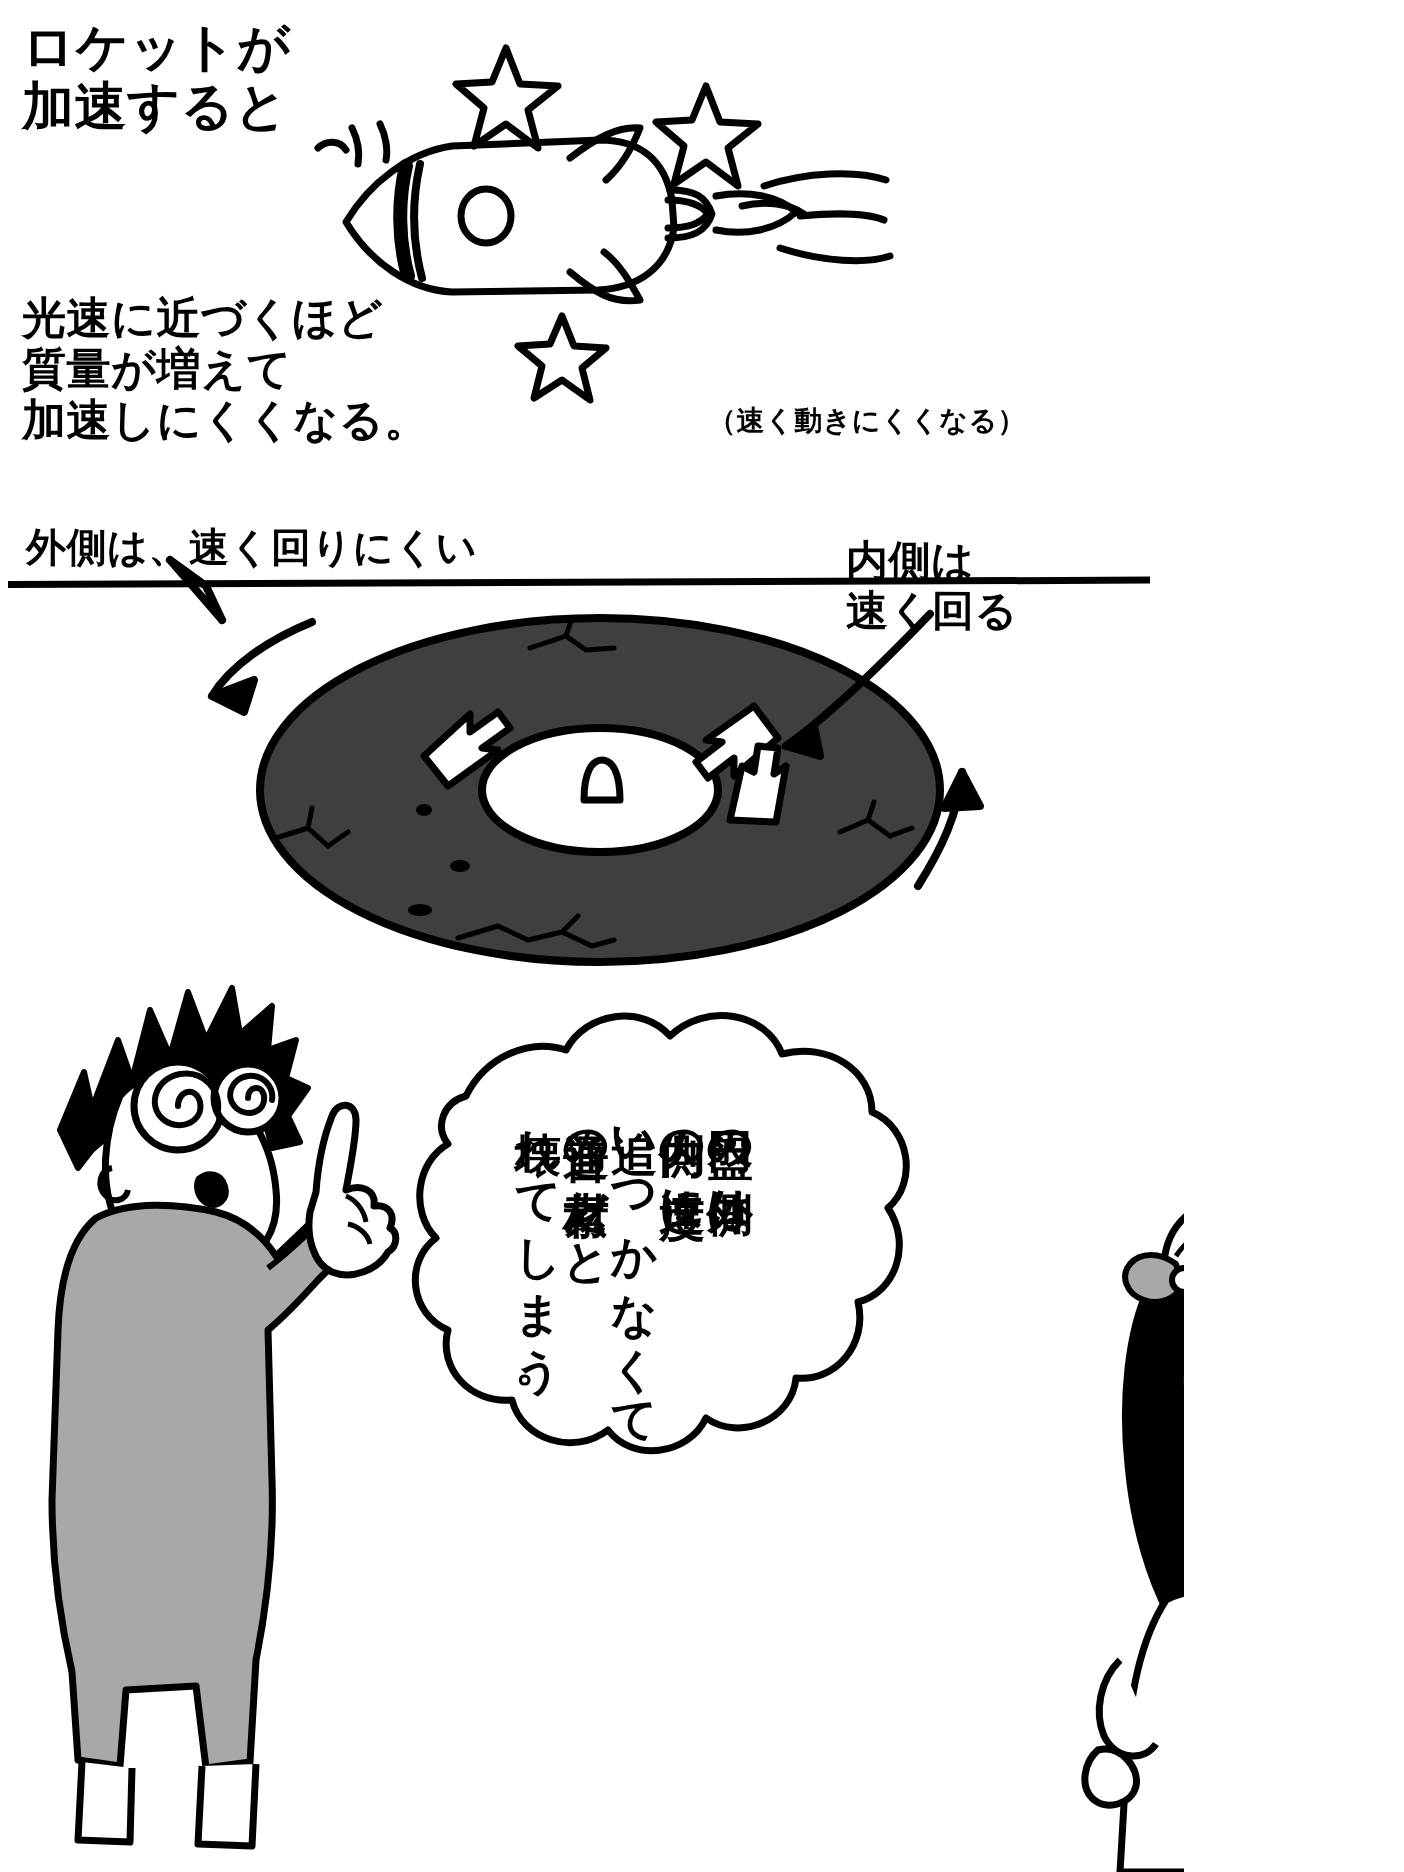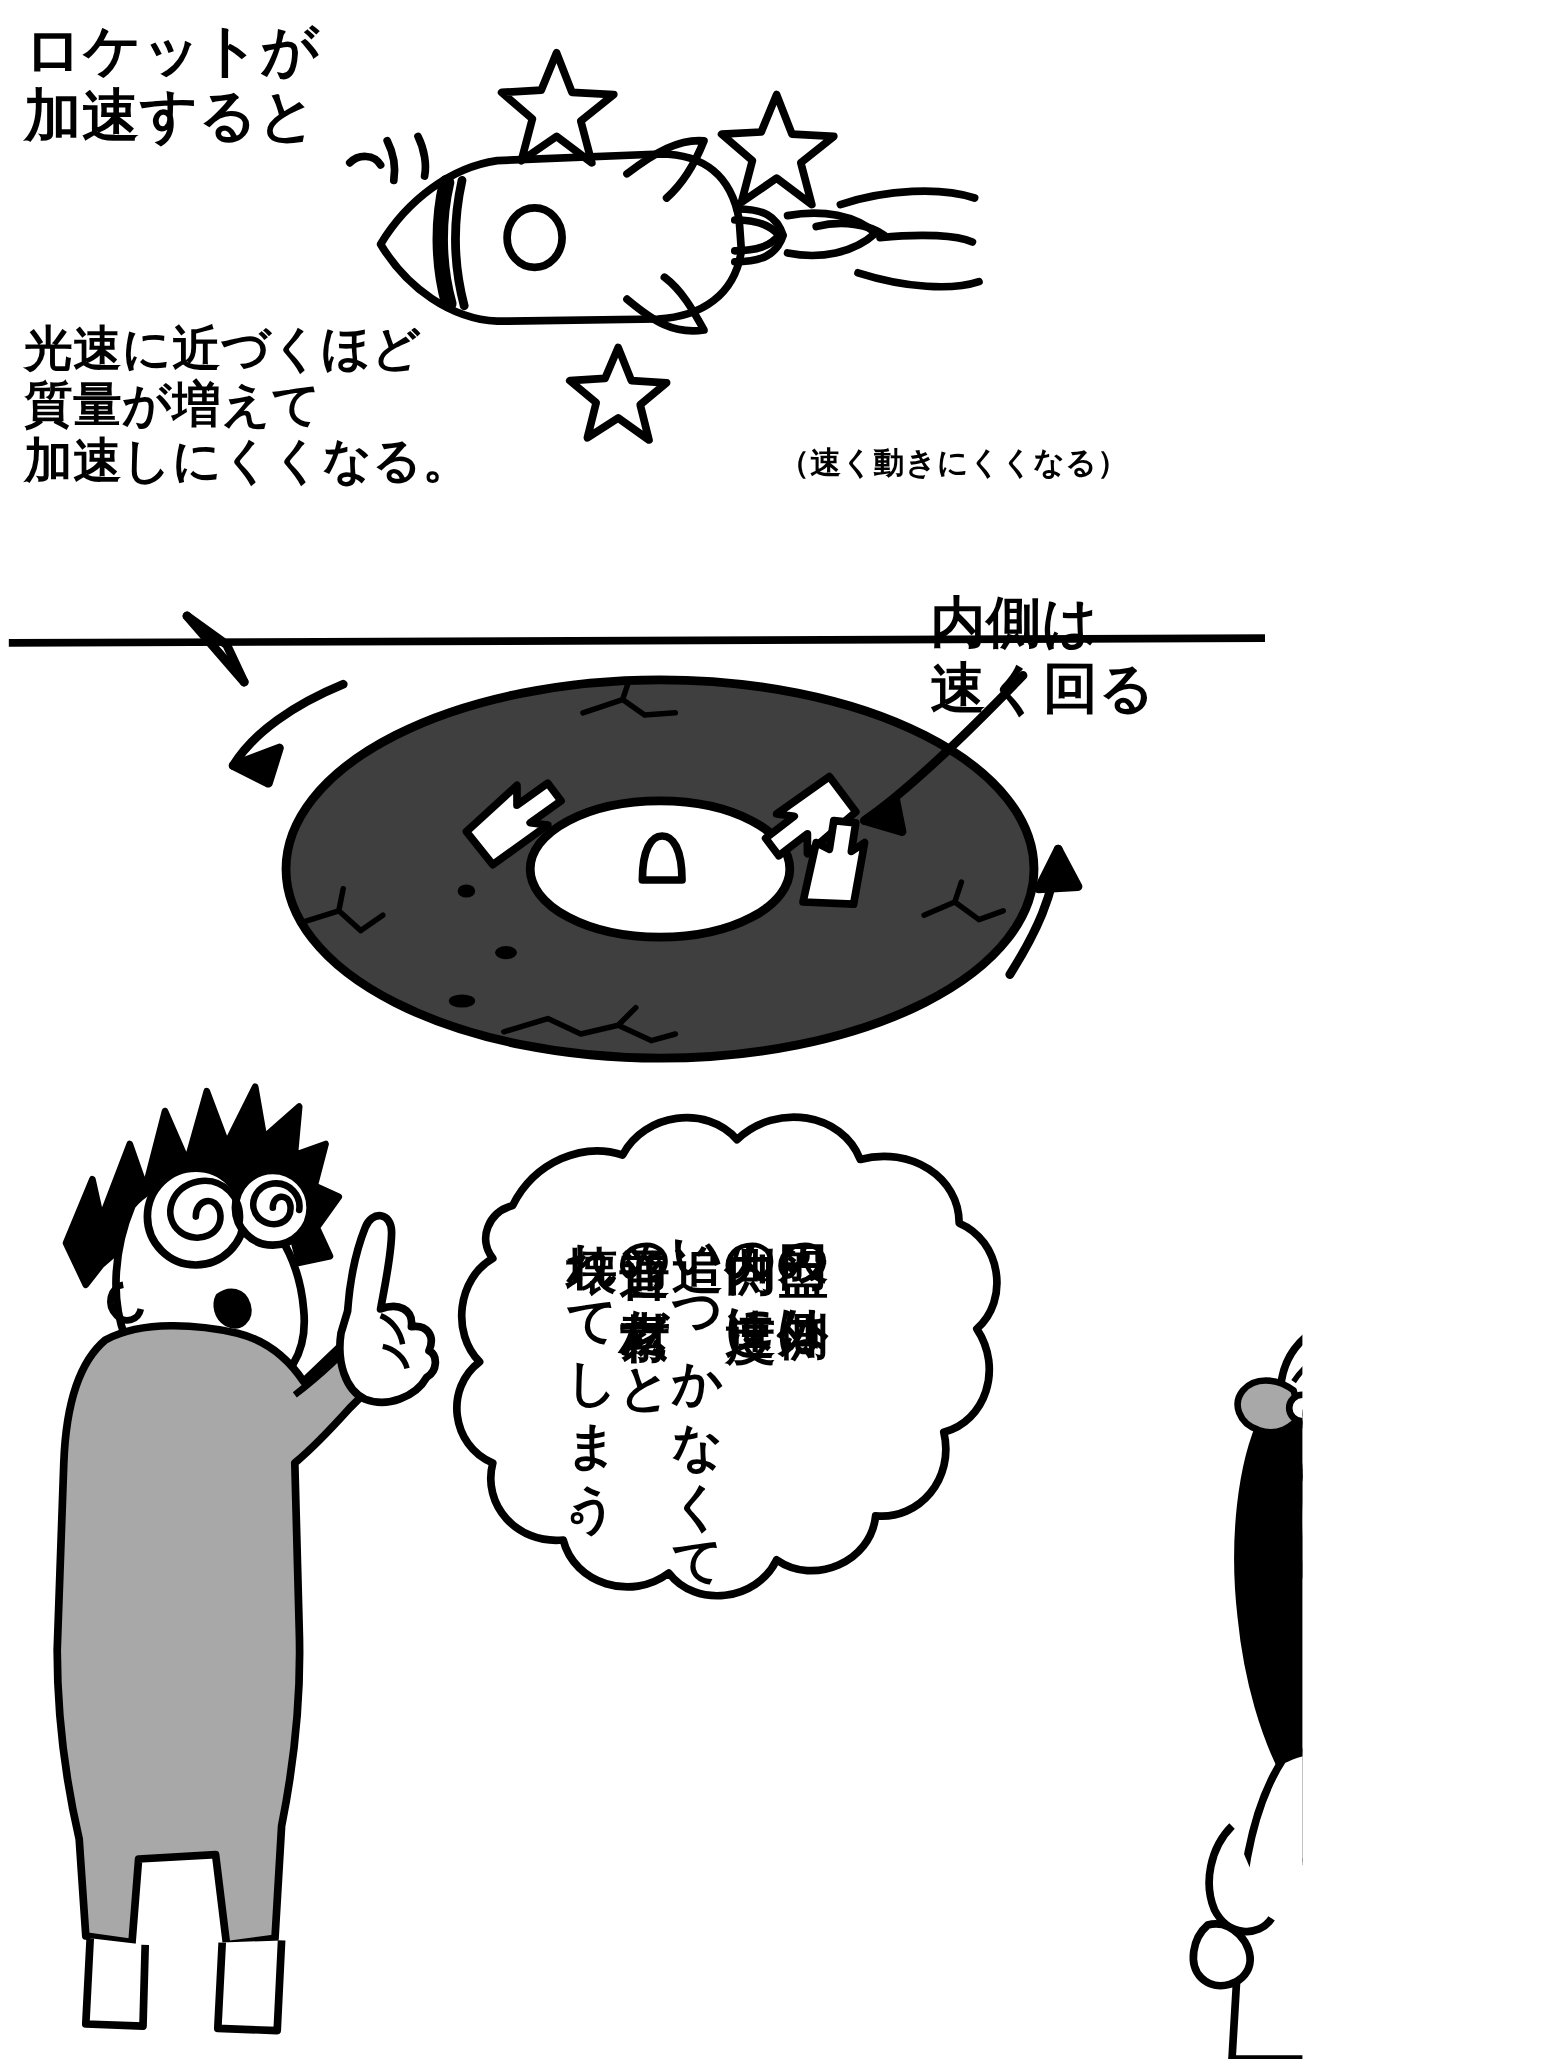--- a/index.html
+++ b/index.html
@@ -58,21 +58,21 @@
   }
   
   #t-outer {
     left: 26px;
     top: 524px;
     font-size: 40px;
   }
   #t-inner {
     left: 846px;
     top: 536px;
-    font-size: 50px;
+    font-size: 42px;
     line-height: 1.2;
   }
   
   #t-pageno {
     left: 374px;
     top: 1886px;
     font-size: 30px;
     font-weight: 700;
     font-family: "Liberation Sans", sans-serif;
   }
@@ -289,20 +289,21 @@
 
     <path d="M466 1096 C 486 1056, 530 1038, 566 1050 C 586 1012, 642 1004, 670 1036
              C 706 1002, 766 1012, 782 1054 C 828 1042, 872 1070, 872 1112
              C 910 1128, 918 1182, 888 1208 C 912 1244, 896 1292, 858 1302
              C 868 1344, 836 1382, 796 1378 C 792 1420, 740 1442, 706 1418
              C 688 1456, 632 1462, 608 1430 C 574 1456, 522 1440, 512 1400
              C 470 1404, 438 1368, 448 1330 C 410 1314, 404 1262, 436 1238
              C 410 1212, 416 1162, 448 1144 C 434 1126, 444 1102, 466 1096 Z" fill="#ffffff" stroke="#000" stroke-width="7" stroke-linejoin="round"></path>
   </svg>
 
+  <div class="txt" id="t-outer">外側は、速く回りにくい</div>
   <div class="txt" id="t-inner">内側は
 速く回る</div>
 
   <div id="bubble-text">
     <div class="vcol">円盤の外側は、</div>
     <div class="vcol">内側の速度に</div>
     <div class="vcol">追いつかなくて</div>
     <div class="vcol">普通の素材だと</div>
     <div class="vcol">壊れてしまう。</div>
   </div>

